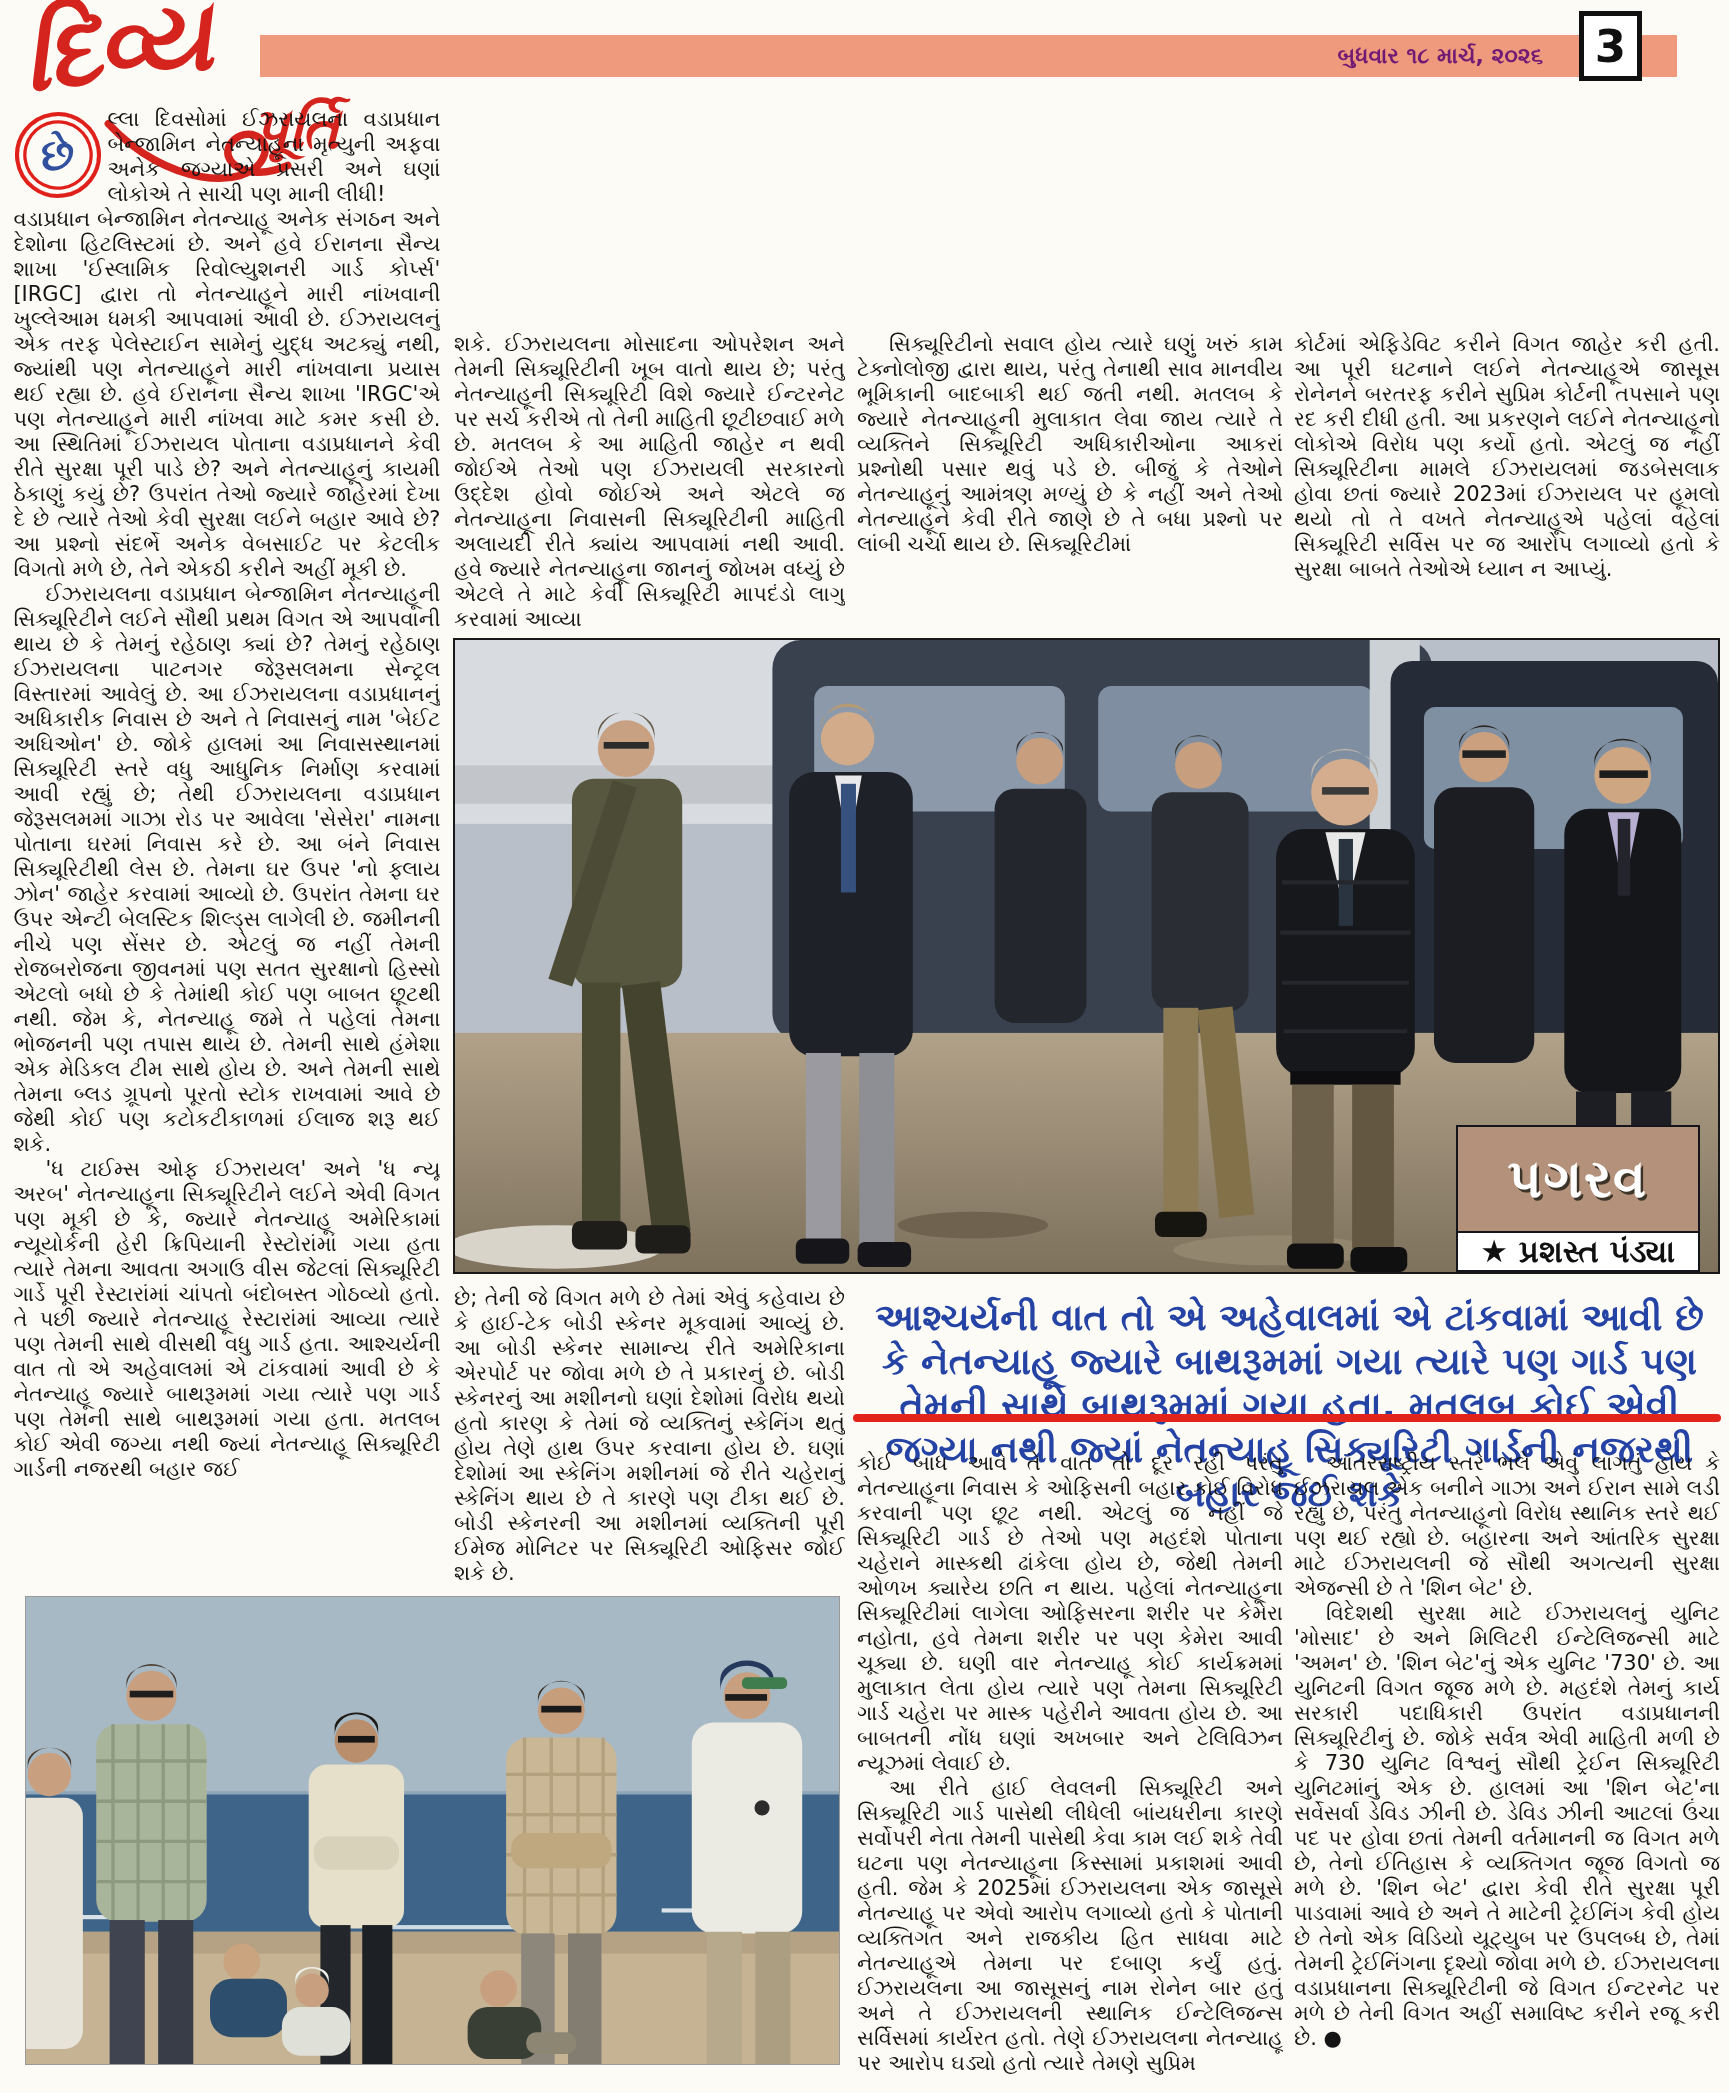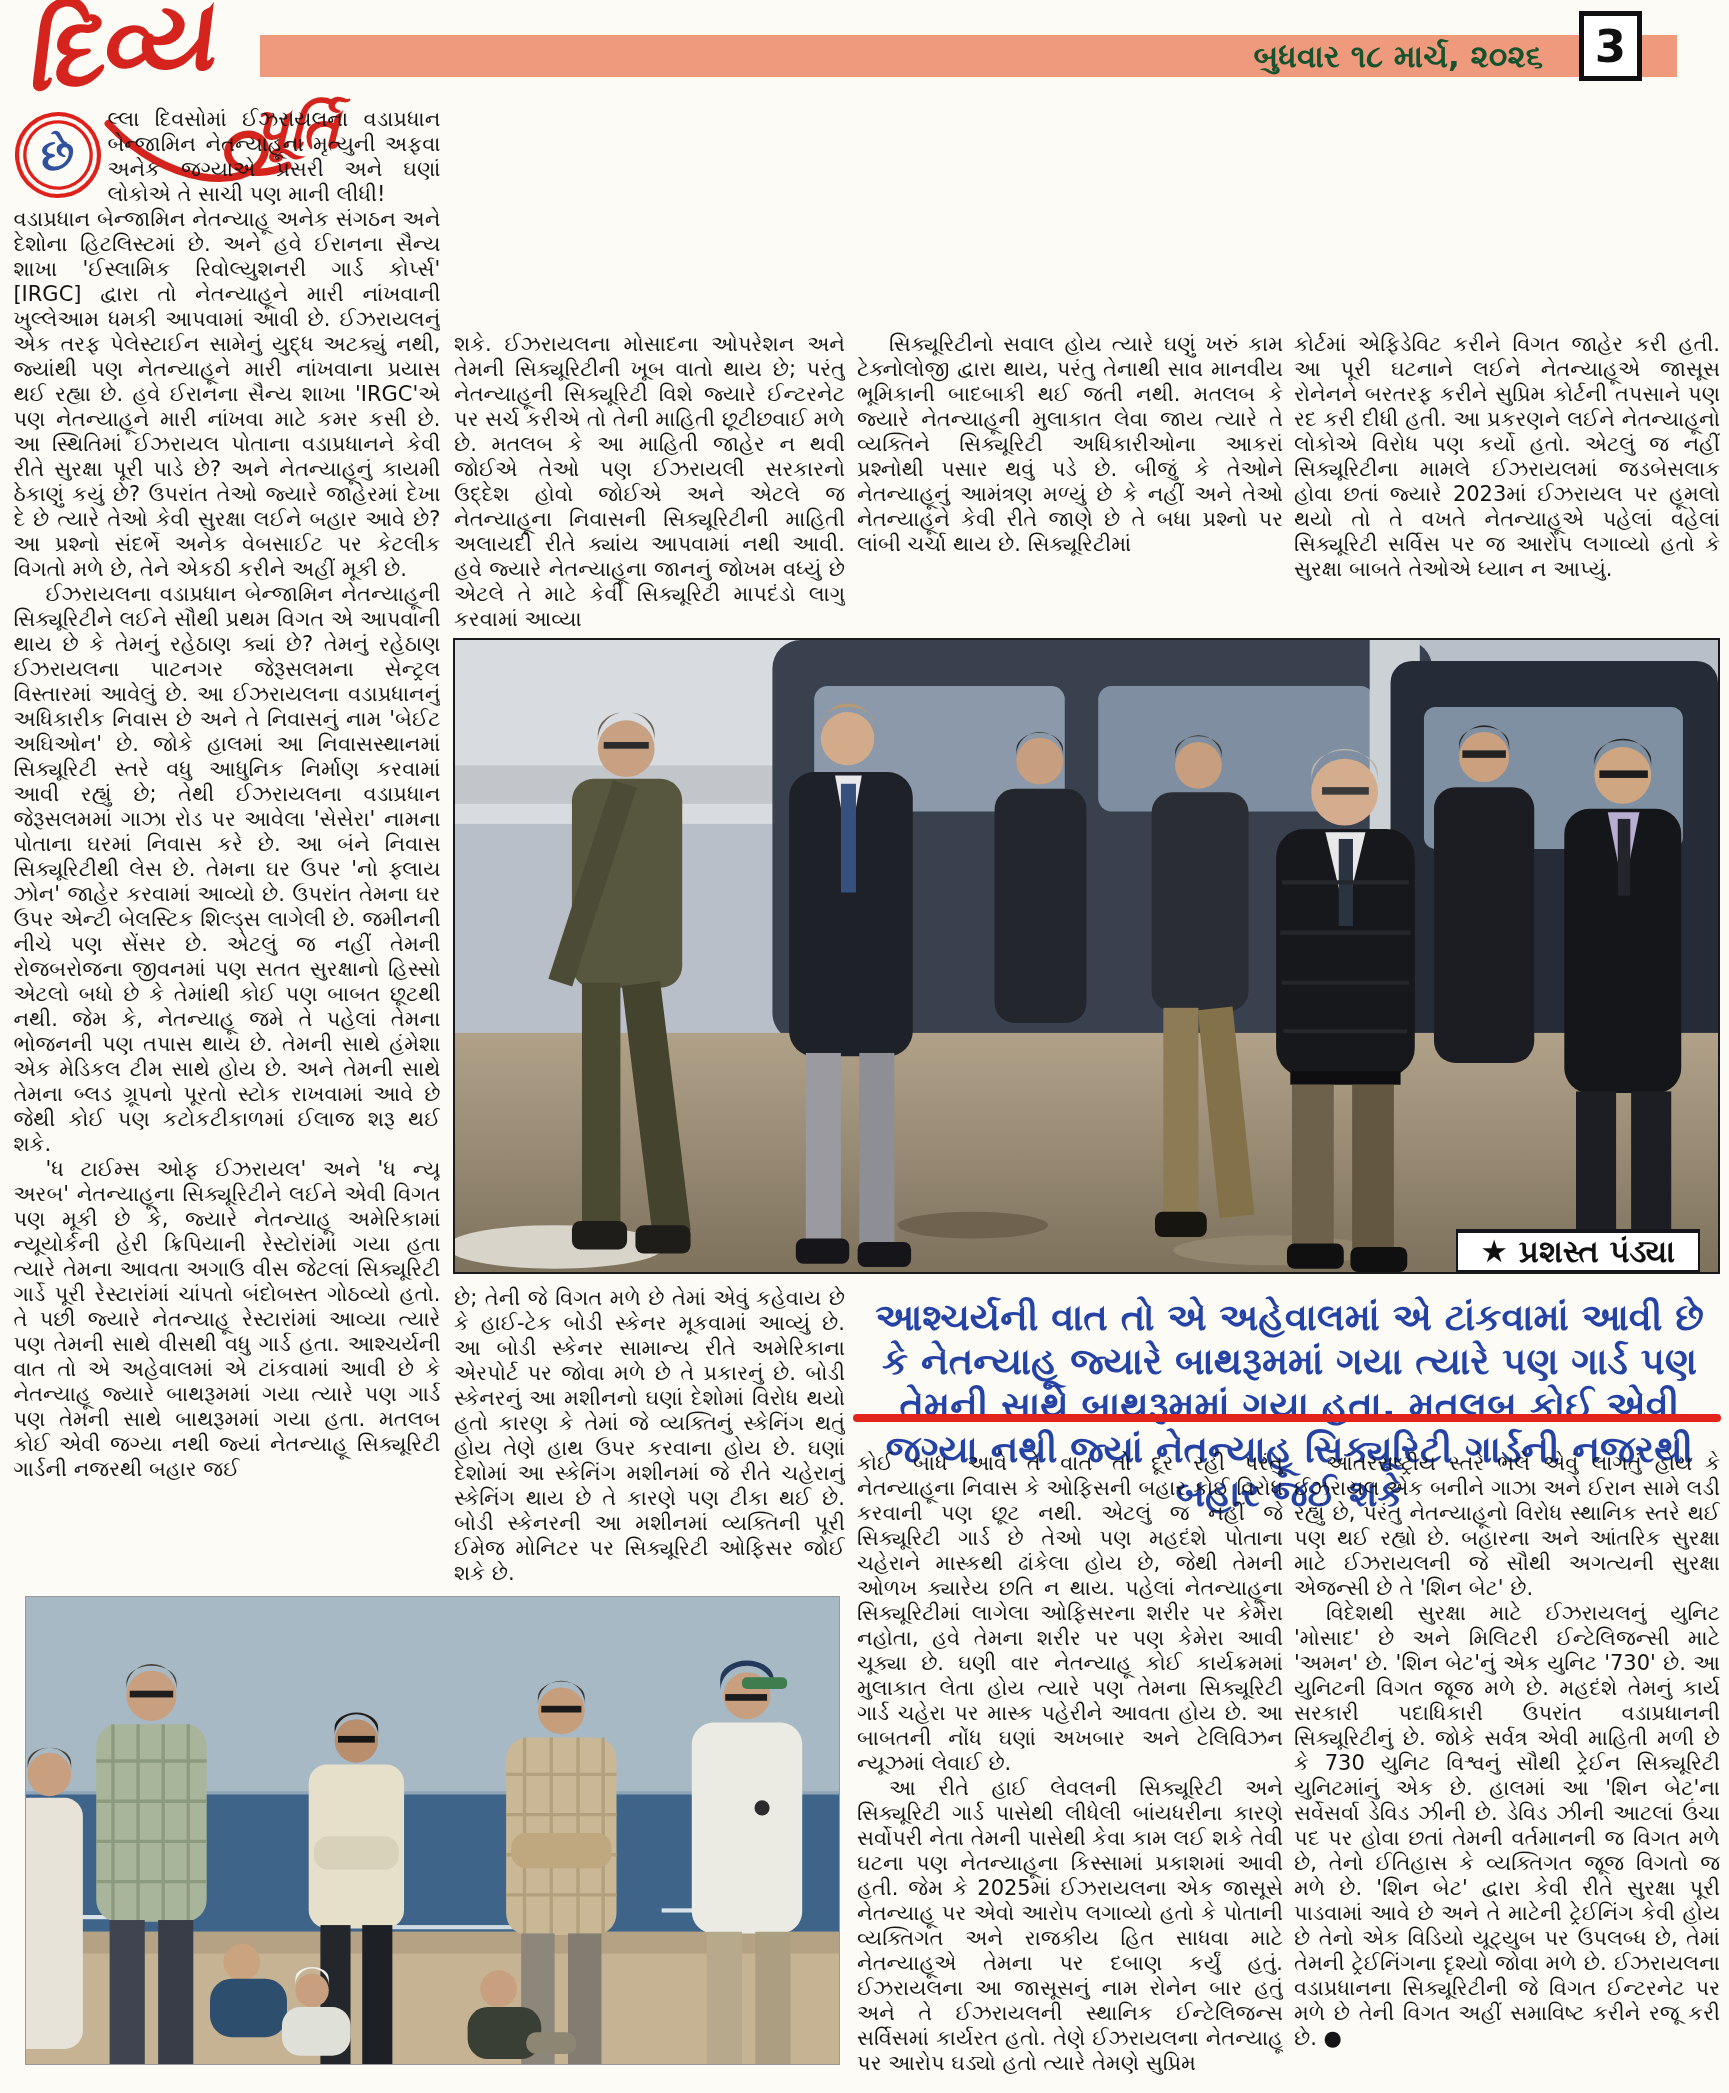--- a/index.html
+++ b/index.html
@@ -8,21 +8,21 @@
   
   .masthead-script{position:absolute;left:22px;top:-5px;font-size:99px;line-height:100px;
      font-family:"DejaVu Serif",serif;font-style:italic;font-weight:bold;color:#d5241d;
      transform:rotate(-7deg);letter-spacing:-3.3px;}
   .masthead-suffix{position:absolute;left:252px;top:94px;font-size:57px;
      font-family:"DejaVu Serif",serif;font-style:italic;font-weight:bold;color:#d5241d;}
   .masthead-flourish{position:absolute;left:100px;top:107px;}
   
   .topbar{position:absolute;left:260px;top:35px;width:1417px;height:42px;background:#ef9a7c;}
   .topbar-date{position:absolute;right:134px;top:0;height:42px;line-height:42px;
-     font-size:31px;font-weight:bold;color:#14532d;}
+     font-size:22px;font-weight:bold;color:#701a75;}
   .pagenum{position:absolute;left:1579px;top:11px;width:63px;height:70px;background:#ffffff;
      border:5px solid #101010;box-sizing:border-box;display:flex;align-items:center;justify-content:center;
      font-size:45px;font-weight:bold;color:#101010;z-index:5;}
   
   .headline{position:absolute;left:451px;top:99px;width:1271px;text-align:center;
      color:#2d4e9c;font-weight:bold;font-size:85px;line-height:112px;letter-spacing:-1.7px;}
   
   .col{position:absolute;text-align:justify;font-size:21px;line-height:25px;color:#141414;overflow:hidden;}
   .col p{margin:0;text-indent:32px;}
   .col p.noindent{text-indent:0;}
@@ -198,20 +198,23 @@
         <rect x="1370" y="156" width="58" height="9" fill="#1c1c1c"></rect>
         <rect x="1328" y="202" width="140" height="340" rx="30" fill="#15161a"></rect>
         <polygon points="1380,206 1418,206 1399,300" fill="#b7aed2"></polygon>
         <rect x="1392" y="214" width="15" height="92" fill="#23242c"></rect>
         <rect x="1342" y="540" width="48" height="200" fill="#1d1e24"></rect>
         <rect x="1408" y="540" width="48" height="200" fill="#1d1e24"></rect>
       </g>
     </svg>
 
     <div class="credit">
+      <div class="credit-tan">
+        <span class="credit-title">પગરવ</span>
+      </div>
       <div class="credit-byline">★ પ્રશસ્ત પંડ્યા</div>
     </div>
   </div>
 
   <div class="pullquote">આશ્ચર્યની વાત તો એ અહેવાલમાં એ ટાંકવામાં આવી છે કે નેતન્યાહૂ જ્યારે બાથરૂમમાં ગયા ત્યારે પણ ગાર્ડ પણ તેમની સાથે બાથરૂમમાં ગયા હતા. મતલબ કોઈ એવી જગ્યા નથી જ્યાં નેતન્યાહૂ સિક્યૂરિટી ગાર્ડની નજરથી બહાર જઈ શકે</div>
   <div class="pullrule"></div>
 
   <div id="col2b" class="col">
     <p class="noindent">છે; તેની જે વિગત મળે છે તેમાં એવું કહેવાય છે કે હાઈ-ટેક બોડી સ્કેનર મૂકવામાં આવ્યું છે. આ બોડી સ્કેનર સામાન્ય રીતે અમેરિકાના એરપોર્ટ પર જોવા મળે છે તે પ્રકારનું છે. બોડી સ્કેનરનું આ મશીનનો ઘણાં દેશોમાં વિરોધ થયો હતો કારણ કે તેમાં જે વ્યક્તિનું સ્કેનિંગ થતું હોય તેણે હાથ ઉપર કરવાના હોય છે. ઘણાં દેશોમાં આ સ્કેનિંગ મશીનમાં જે રીતે ચહેરાનું સ્કેનિંગ થાય છે તે કારણે પણ ટીકા થઈ છે. બોડી સ્કેનરની આ મશીનમાં વ્યક્તિની પૂરી ઈમેજ મોનિટર પર સિક્યૂરિટી ઓફિસર જોઈ શકે છે.</p>
   </div>

